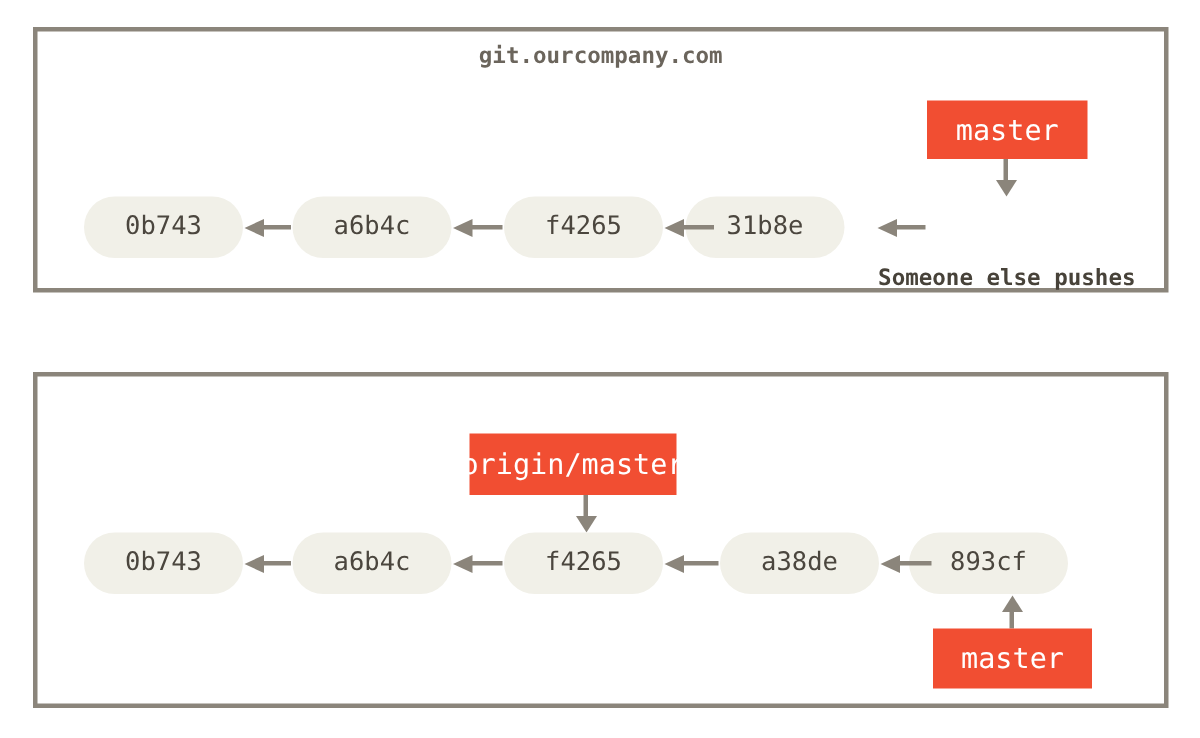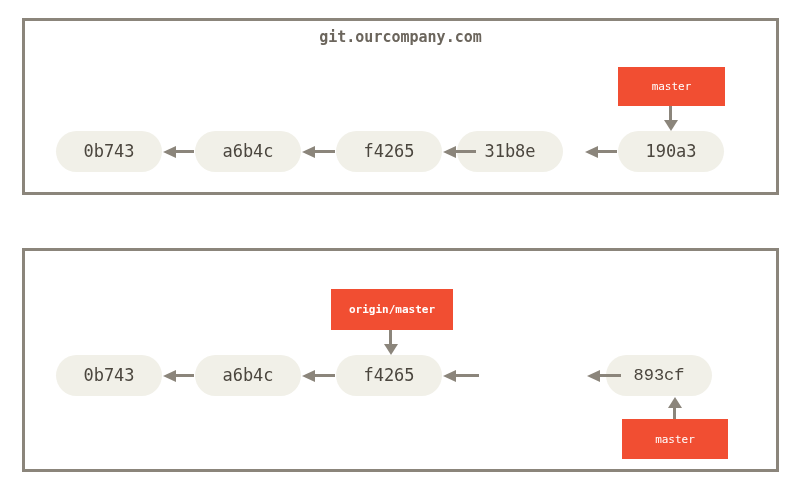--- a/index.html
+++ b/index.html
@@ -51,21 +51,21 @@
     border-radius:20.5px;
     color:var(--node-text);
     font-size:17px;
     line-height:41px;
     text-align:center;
   }
   .branch-tag{
     position:absolute;
     background:var(--branch-fill);
     color:var(--branch-text);
-    font-size:11px;
+    font-size:19px;
     display:flex;
     align-items:center;
     justify-content:center;
     box-sizing:border-box;
   }
   .caption{
     position:absolute;
     font-size:15px;
     font-weight:bold;
     color:var(--caption-text);
@@ -113,53 +113,54 @@
 
   <div class="varrow down" style="left:664px;top:106px;height:25px;">
     <i class="line" style="height:15px;"></i>
     <i class="head"></i>
   </div>
 
   <div class="commit-node" style="left:56px;top:131px;">0b743</div>
   <div class="commit-node" style="left:195px;top:131px;">a6b4c</div>
   <div class="commit-node" style="left:336px;top:131px;">f4265</div>
   <div class="commit-node" style="left:457px;top:131px;">31b8e</div>
-  <div class="commit-node" style="left:618px;top:131px;">190a3</div>
 
   <div class="harrow" style="left:163px;top:146px;width:31px;">
     <i class="head"></i>
       <i class="line"></i>
   </div>
   <div class="harrow" style="left:302px;top:146px;width:33px;">
     <i class="head"></i>
       <i class="line"></i>
   </div>
   <div class="harrow" style="left:443px;top:146px;width:33px;">
     <i class="head"></i>
       <i class="line"></i>
   </div>
   <div class="harrow" style="left:585px;top:146px;width:32px;">
     <i class="head"></i>
       <i class="line"></i>
   </div>
 
+  <div class="caption" style="right:43px;top:176px;">Someone else pushes</div>
 
   <section class="repo-box local"></section>
 
-  <div class="branch-tag" style="left:331px;top:289px;width:122px;height:41px;font-weight:bold;">origin/master</div>
+  <div class="branch-tag" style="left:313px;top:289px;width:138px;height:41px;">origin/master</div>
 
   <div class="varrow down" style="left:384px;top:330px;height:25px;">
     <i class="line" style="height:15px;"></i>
     <i class="head"></i>
   </div>
 
   <div class="commit-node" style="left:56px;top:355px;">0b743</div>
   <div class="commit-node" style="left:195px;top:355px;">a6b4c</div>
   <div class="commit-node" style="left:336px;top:355px;">f4265</div>
-  <div class="commit-node" style="left:606px;top:355px;font-family:Liberation Mono, monospace;">893cf</div>
+  <div class="commit-node" style="left:480px;top:355px;">a38de</div>
+  <div class="commit-node" style="left:606px;top:355px;">893cf</div>
 
   <div class="harrow" style="left:163px;top:370px;width:31px;">
     <i class="head"></i>
       <i class="line"></i>
   </div>
   <div class="harrow" style="left:302px;top:370px;width:33px;">
     <i class="head"></i>
       <i class="line"></i>
   </div>
   <div class="harrow" style="left:443px;top:370px;width:36px;">

